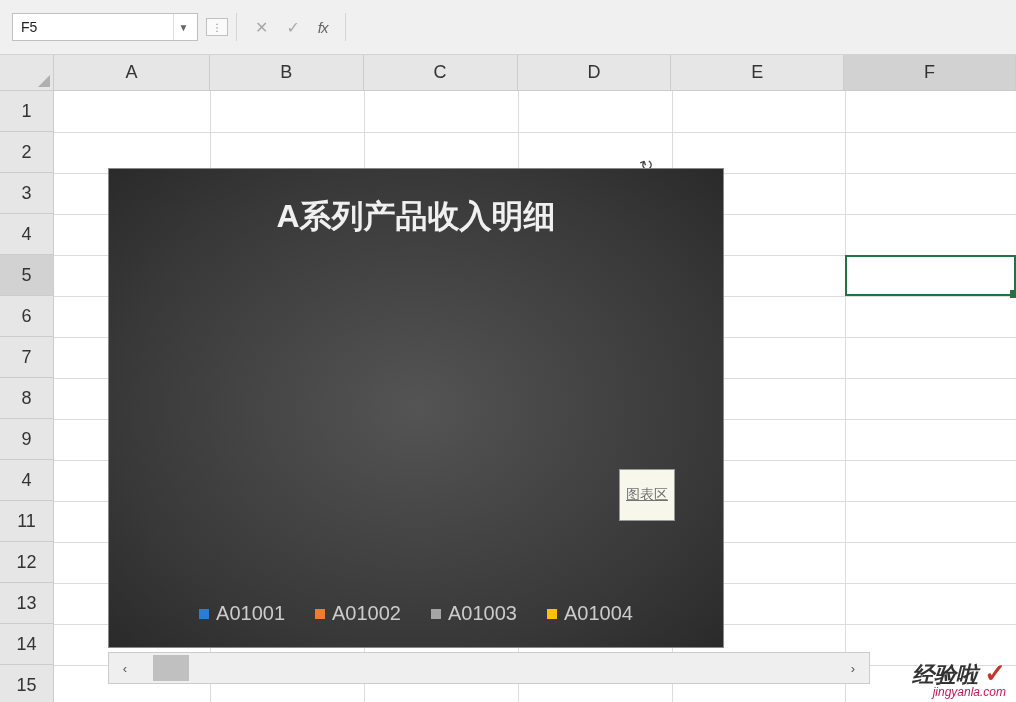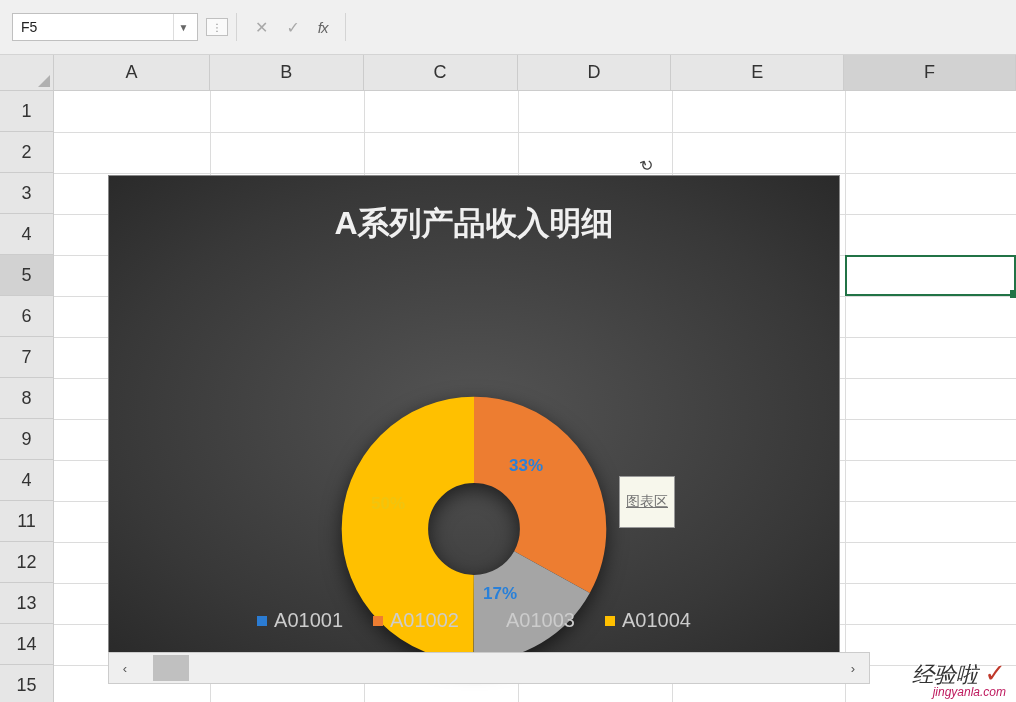--- a/index.html
+++ b/index.html
@@ -101,22 +101,22 @@
     background: #fff;
     pointer-events: none;
   }
   .sel-handle {
     position: absolute; width: 8px; height: 8px; background: #217346;
     bottom: -4px; right: -4px;
   }
 
   .chart {
     position: absolute;
-    left: 108px; top: 120px;
-    width: 732px; height: 480px;
+    left: 108px; top: 113px;
+    width: 616px; height: 480px;
     background: radial-gradient(ellipse at center, #545454 0%, #383838 70%, #2a2a2a 100%);
     border: 1px solid #888;
     color: #e0e0e0;
   }
   .chart-title {
     text-align: center;
     font-size: 32px; font-weight: bold;
     color: #f0f0f0;
     padding-top: 26px;
   }
@@ -161,21 +161,21 @@
   }
   .hs-track { flex: 1; position: relative; height: 30px;}
   .hs-thumb {
     position: absolute; left: 12px; top: 2px; width: 36px; height: 26px;
     background: #c0c0c0;
   }
   .watermark {
     position: absolute; right: 10px; bottom: 6px;
     color: #333; text-align: right; line-height: 1;
   }
-  .wm1 { font-size: 22px; font-weight: normal; font-style: italic; text-shadow: 1px 1px 0 #fff, -1px -1px 0 #fff; margin-top: 8px;}
+  .wm1 { font-size: 22px; font-weight: bold; font-style: italic; text-shadow: 1px 1px 0 #fff, -1px -1px 0 #fff; margin-top: 8px;}
   .wm1 .chk { color: #c0392b; font-style: normal; font-size: 26px;}
   .wm2 { font-size: 12px; font-style: italic; color: #be185d;}
   .rotate-handle {
     position: absolute; width: 18px; height: 18px;
     color: #444; font-size: 16px; left: 640px; top: 100px;
     transform: rotate(-20deg);
   }
 </style>
 </head>
 <body>
@@ -250,31 +250,20 @@
     <div class="sel-cell" style="left:791px;top:164px;width:171px;height:41px">
       <div class="sel-handle"></div>
     </div>
   </div>
 
   <div class="rotate-handle">↻</div>
 
   <div class="chart">
     <div class="chart-title">A系列产品收入明细</div>
 
-    <div class="donut-wrap">
-      <svg viewBox="0 0 100 100">
-
-        <circle cx="50" cy="50" r="33" fill="none" stroke="#ed7d31" stroke-width="32" stroke-dasharray="68.4 139" transform="rotate(-90 50 50)"></circle>
-        <circle cx="50" cy="50" r="33" fill="none" stroke="#a5a5a5" stroke-width="32" stroke-dasharray="35.25 172.15" stroke-dashoffset="-68.4" transform="rotate(-90 50 50)"></circle>
-        <circle cx="50" cy="50" r="33" fill="none" stroke="#ffc000" stroke-width="32" stroke-dasharray="103.7 103.7" stroke-dashoffset="-103.7" transform="rotate(-90 50 50)"></circle>
-      </svg>
-      <span class="dlabel lbl-33" style="left:170px; top:62px">33%</span>
-      <span class="dlabel lbl-17" style="left:144px; top:190px">17%</span>
-      <span class="dlabel lbl-50" style="left:32px; top:100px">50%</span>
-    </div>
 
     <div class="tooltip" style="left:510px; top:300px">图表区</div>
 
     <div class="legend">
       <div class="leg-item">
         <span class="swatch" style="background:#2b7cd3"></span>
         <span>A01001</span>
       </div>
       <div class="leg-item">
         <span class="swatch" style="background:#ed7d31"></span>

